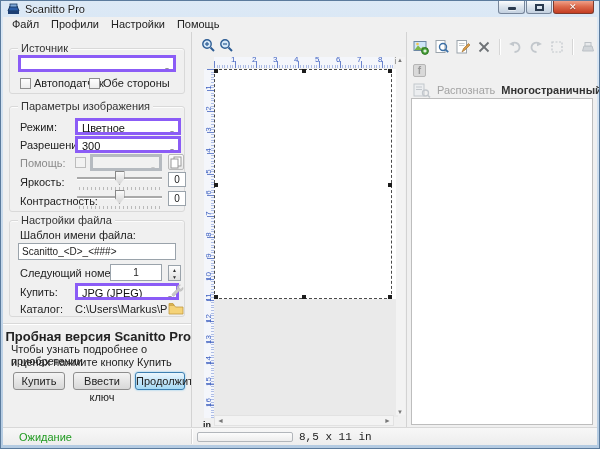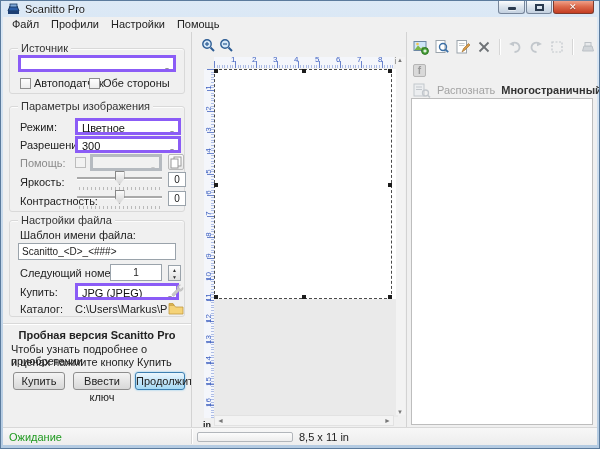--- a/index.html
+++ b/index.html
@@ -43,21 +43,21 @@
   .slider{position:absolute;height:20px;}
   .slider .track{position:absolute;left:0;right:0;top:6px;height:2px;background:#a9a9a9;box-shadow:0 1px 0 #fff;}
   .slider .thumb{position:absolute;left:50%;margin-left:-5px;top:0;width:10px;height:14px;background:linear-gradient(#fafafa,#d5d5d5);
                  border:1px solid #878787;clip-path:polygon(0 0,100% 0,100% 55%,50% 100%,0 55%);}
   .slider .ticks{position:absolute;left:2px;right:2px;top:16px;height:3px;
                  background:repeating-linear-gradient(to right,#b9b9b9 0 1px,transparent 1px 4px);}
   .spin{position:absolute;width:13px;height:16px;border:1px solid #9aa3ab;background:linear-gradient(#fdfdfd,#e2e2e2);font-size:5px;color:#333;
         display:flex;flex-direction:column;align-items:center;justify-content:space-around;}
   .mini-btn{position:absolute;width:16px;height:16px;border:1px solid #b9b9b9;border-radius:2px;background:linear-gradient(#fcfcfc,#e8e8e8);}
   .divline{position:absolute;left:0;right:0;height:1px;background:#d9d9d9;box-shadow:0 1px 0 #fff;}
-  .trial-title{position:absolute;left:0;right:0;text-align:center;font-size:11px;font-weight:bold;color:#222;}
+  .trial-title{position:absolute;left:0;right:0;text-align:right;font-size:13px;font-weight:bold;color:#222;}
   .trial-line{position:absolute;left:8px;font-size:11px;color:#222;}
   .btn{position:absolute;height:18px;border:1px solid #8e8e8e;border-radius:3px;font-size:11px;color:#222;text-align:center;line-height:16px;
        background:linear-gradient(#f4f4f4,#e7e7e7 45%,#d8d8d8);}
   .btn.primary{border-color:#3c7fb1;background:linear-gradient(#eaf6fd,#c9e8fa 45%,#a6d9f4);box-shadow:0 0 2px #6fc0f0;}
   
   .zoom-icon{position:absolute;width:15px;height:15px;}
   .hruler{position:absolute;left:22px;top:25px;width:180px;height:11px;background:
       repeating-linear-gradient(to right,#6a83cc 0 1px,transparent 1px 21px) left bottom/100% 7px no-repeat,
       repeating-linear-gradient(to right,#aebde6 0 1px,transparent 1px 2.62px) left bottom/100% 3px no-repeat,#f4f6fb;}
   .hnum{position:absolute;top:-2px;font-size:8px;color:#3c5fc1;}
@@ -81,25 +81,25 @@
   .rtoolbar{position:absolute;left:6px;top:6px;height:18px;display:flex;align-items:center;gap:5px;}
   .tsep{width:1px;height:16px;background:#d6d6d6;box-shadow:1px 0 0 #fff;margin:0 2px;}
   .ticon{width:16px;height:16px;position:relative;}
   .fb-icon{position:absolute;left:6px;top:32px;width:13px;height:13px;border:1px solid #b5b5b5;background:#d9d9d9;border-radius:2px;
            color:#9a9a9a;font-weight:bold;font-size:10px;text-align:center;line-height:12px;}
   .ocr-row{position:absolute;left:6px;top:50px;height:16px;display:flex;align-items:center;gap:6px;}
   .ocr-label{font-size:11px;color:#a3a3a3;}
   .multipage{font-size:11px;font-weight:bold;color:#333;}
   .listbox{position:absolute;left:4px;right:4px;top:66px;bottom:2px;background:#fff;border:1px solid #bdbdbd;}
   
-  .status-state{position:absolute;left:6px;top:3px;font-size:11px;color:#1f9a1f;text-align:right;}
+  .status-state{position:absolute;left:16px;top:3px;font-size:11px;color:#1f9a1f;text-align:right;}
   .status-sep{position:absolute;left:188px;top:1px;bottom:1px;width:1px;background:#d5d5d5;box-shadow:1px 0 0 #fff;}
   .progress{position:absolute;left:194px;top:4px;width:96px;height:10px;border:1px solid #b2b6bb;border-radius:2px;
             background:linear-gradient(#fcfcfc,#ededed);}
-  .status-size{position:absolute;left:296px;top:3px;font-size:11px;color:#222;}
+  .status-size{position:absolute;left:296px;top:3px;font-size:11px;color:#222;font-family:Liberation Mono, monospace;}
 </style>
 </head>
 <body>
 
 <div id="win">
 
   <div class="titlebar">
     <svg class="app-icon" viewBox="0 0 13 12">
       <polygon points="1,8 12,8 10,3 3,3" fill="#2d5fa8" stroke="#16365f" stroke-width="1"></polygon>
       <rect x="3" y="1" width="7" height="3" fill="#7fa8d8" stroke="#16365f" stroke-width="0.8"></rect>

